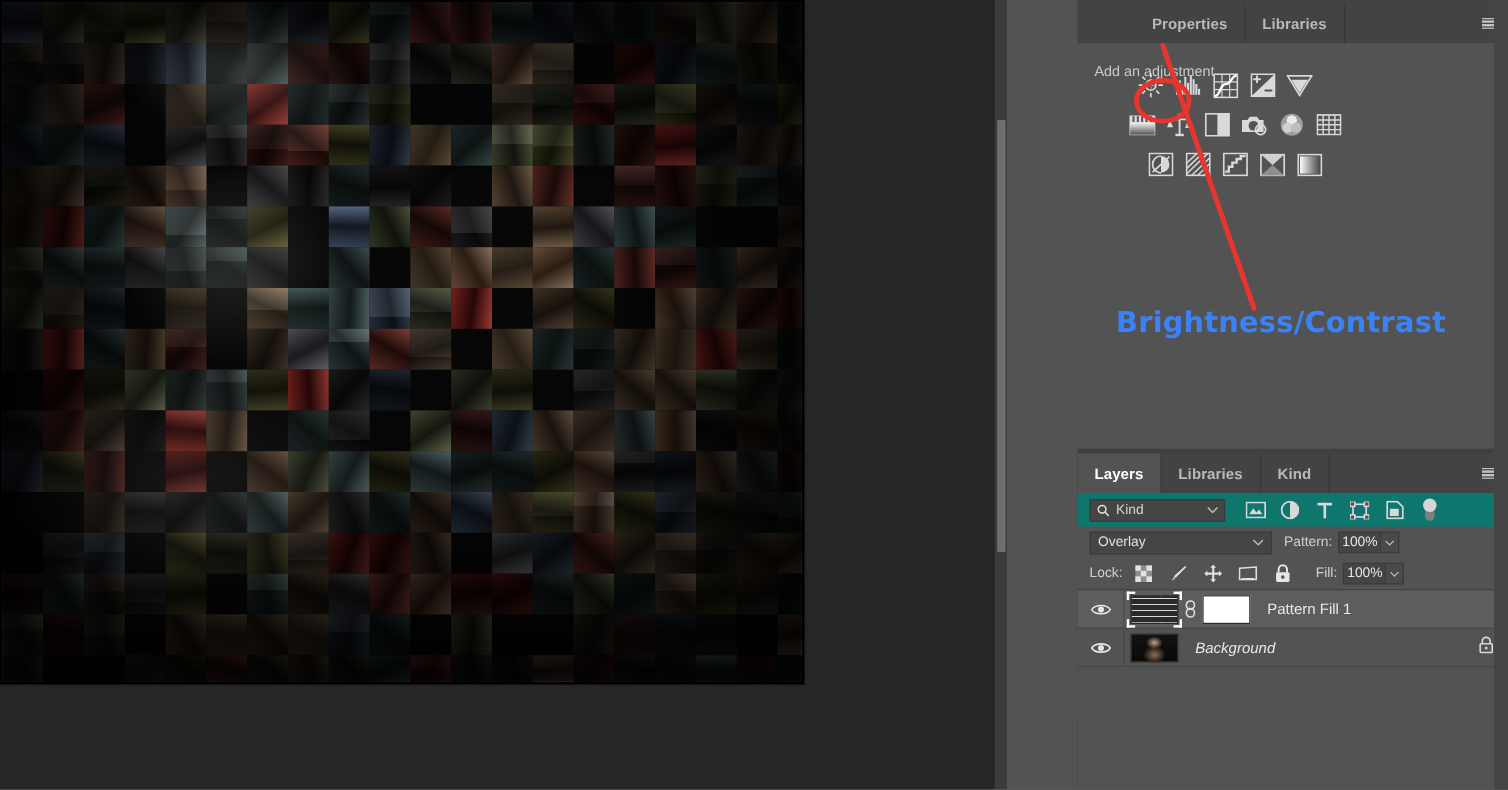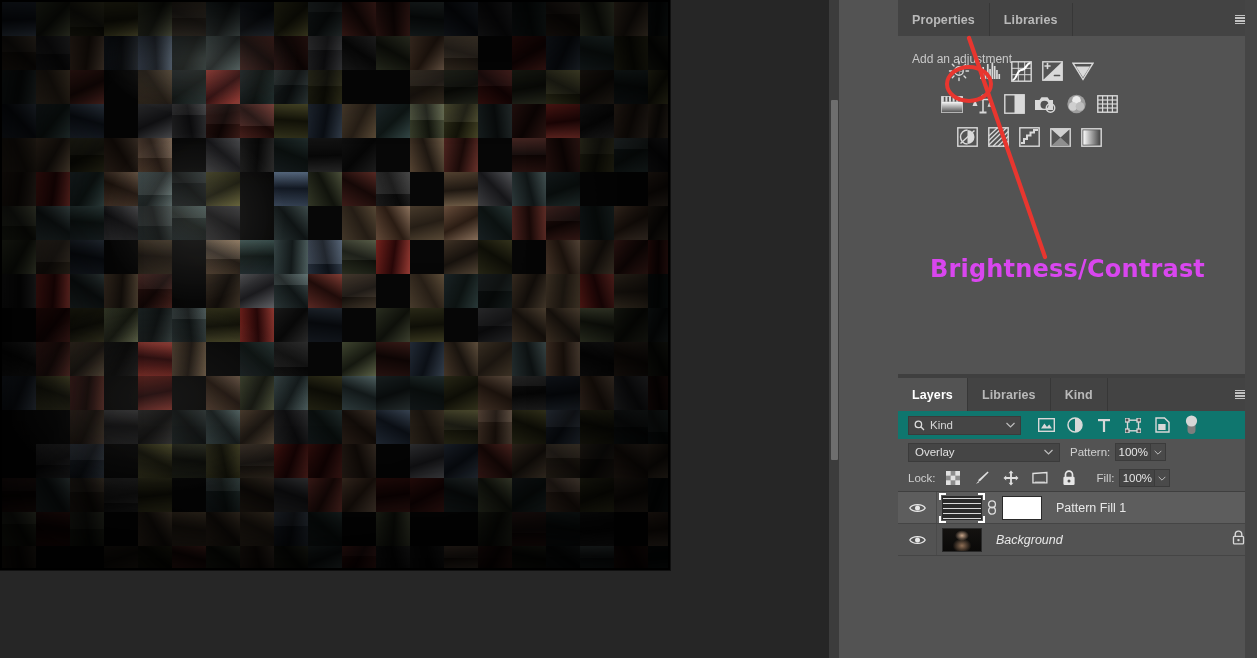--- a/index.html
+++ b/index.html
@@ -63,21 +63,21 @@
   #adj-body{position:relative;height:345px;background:#535353;}
   .panel-hint{position:absolute;left:14px;top:16px;font-size:12px;color:#c9c9c9;}
   .adj-row{position:absolute;display:flex;gap:7px;}
   .adj-btn{width:24px;height:22px;display:flex;align-items:center;justify-content:center;cursor:pointer;}
   .adj-btn svg{display:block;}
 
   
   #annot-ellipse{position:absolute;left:945px;top:65px;width:48px;height:38px;
     border:4px solid #e8362f;border-radius:50%/50%;box-sizing:border-box;pointer-events:none;}
   #annot-line{position:absolute;left:898px;top:0;width:359px;height:658px;pointer-events:none;}
-  #annot-text{position:absolute;left:930px;top:255px;font-size:24px;font-weight:bold;color:#d946ef;
+  #annot-text{position:absolute;left:930px;top:255px;font-size:24px;font-weight:bold;color:#3b82f6;
     letter-spacing:.2px;white-space:nowrap;font-family:"DejaVu Sans",sans-serif;}
 
   
   .dock-sep{position:absolute;left:0;width:359px;height:4px;background:#3f3f3f;}
 
   
   #layers-panel{top:378px;}
   #layers-body{position:relative;background:#535353;}
   .filter-row{height:28px;display:flex;align-items:center;padding:0 10px;background:#0f766e;}
   .kind-select{width:113px;height:19px;background:#454545;border:1px solid #3b3b3b;display:flex;align-items:center;
@@ -480,21 +480,21 @@
 
   <div id="doc-scrollbar"></div>
   <div id="doc-scroll-thumb"></div>
   <div id="gutter"></div>
 
   <div id="dock">
 
     <div class="panel" style="top:0;height:378px;">
       <div class="panel-top-rule"></div>
 
-      <div class="tabbar" style="margin-top:3px;">
+      <div class="tabbar" style="margin-top:3px;padding-left:48px;">
         <div class="tab">
           <span>Properties</span>
         </div>
         <div class="tab">
           <span>Libraries</span>
         </div>
         <div class="tab tab-spacer"></div>
         <div class="panel-menu">
           <span class="burger">
               <i></i>

